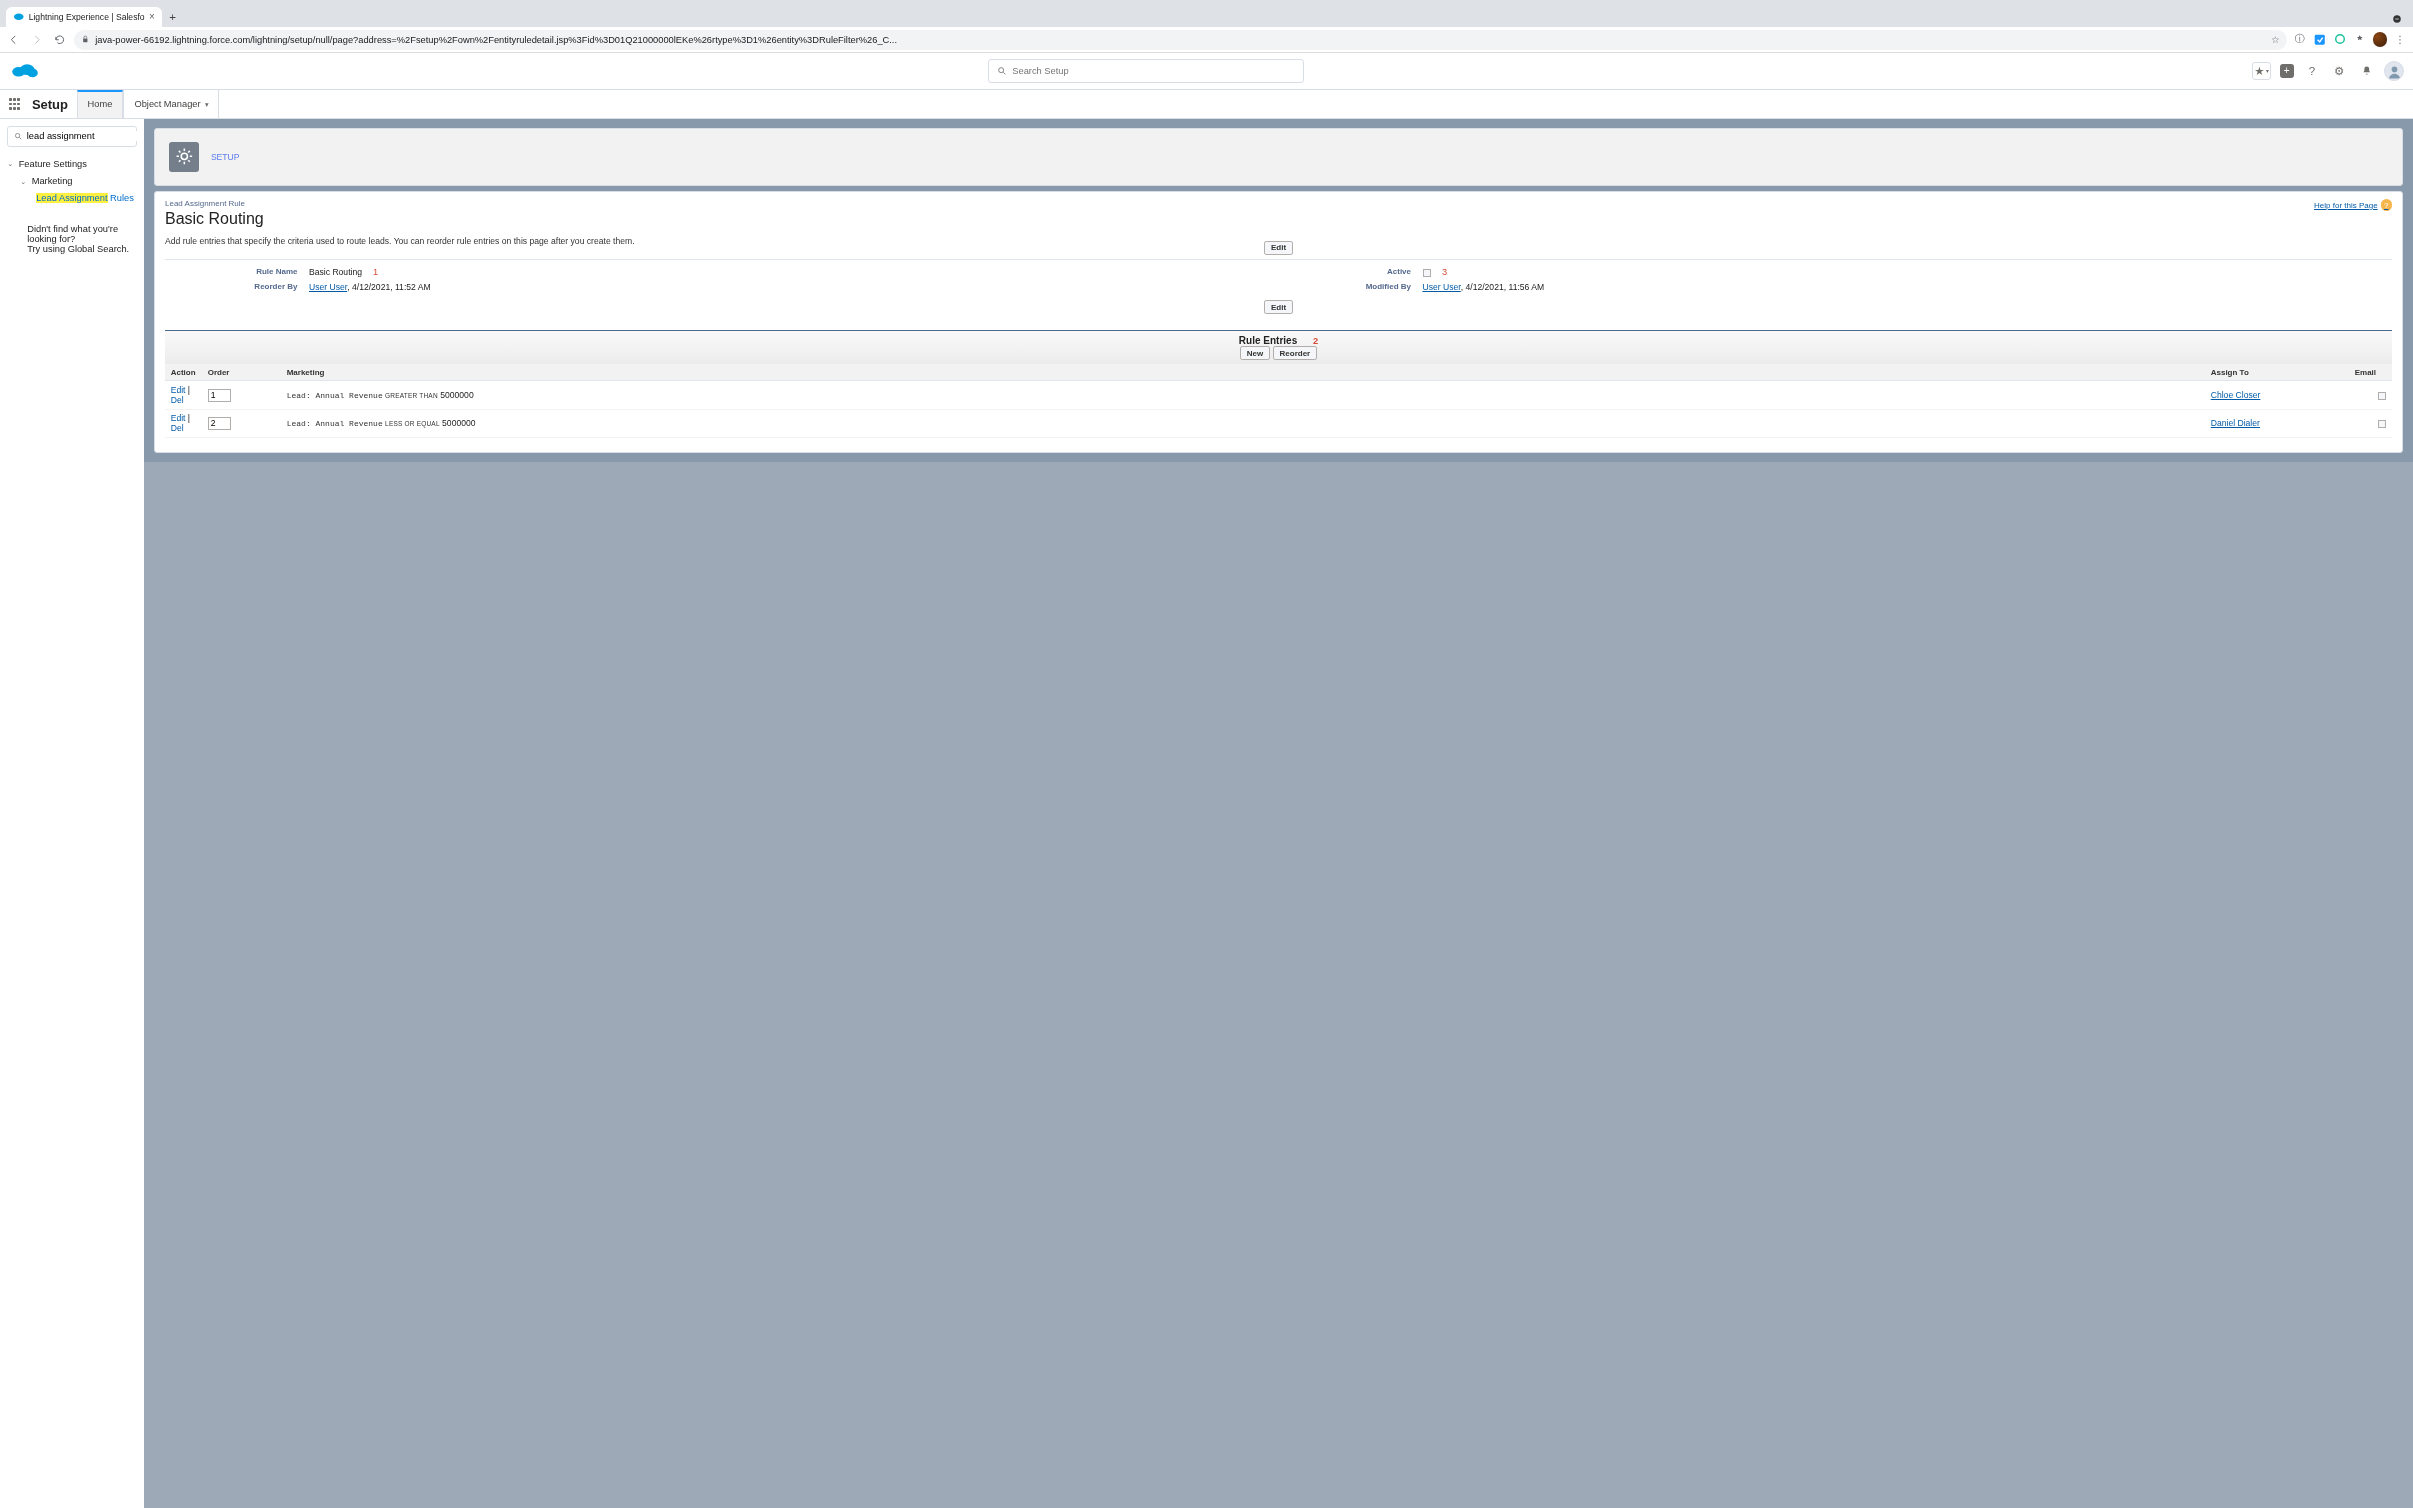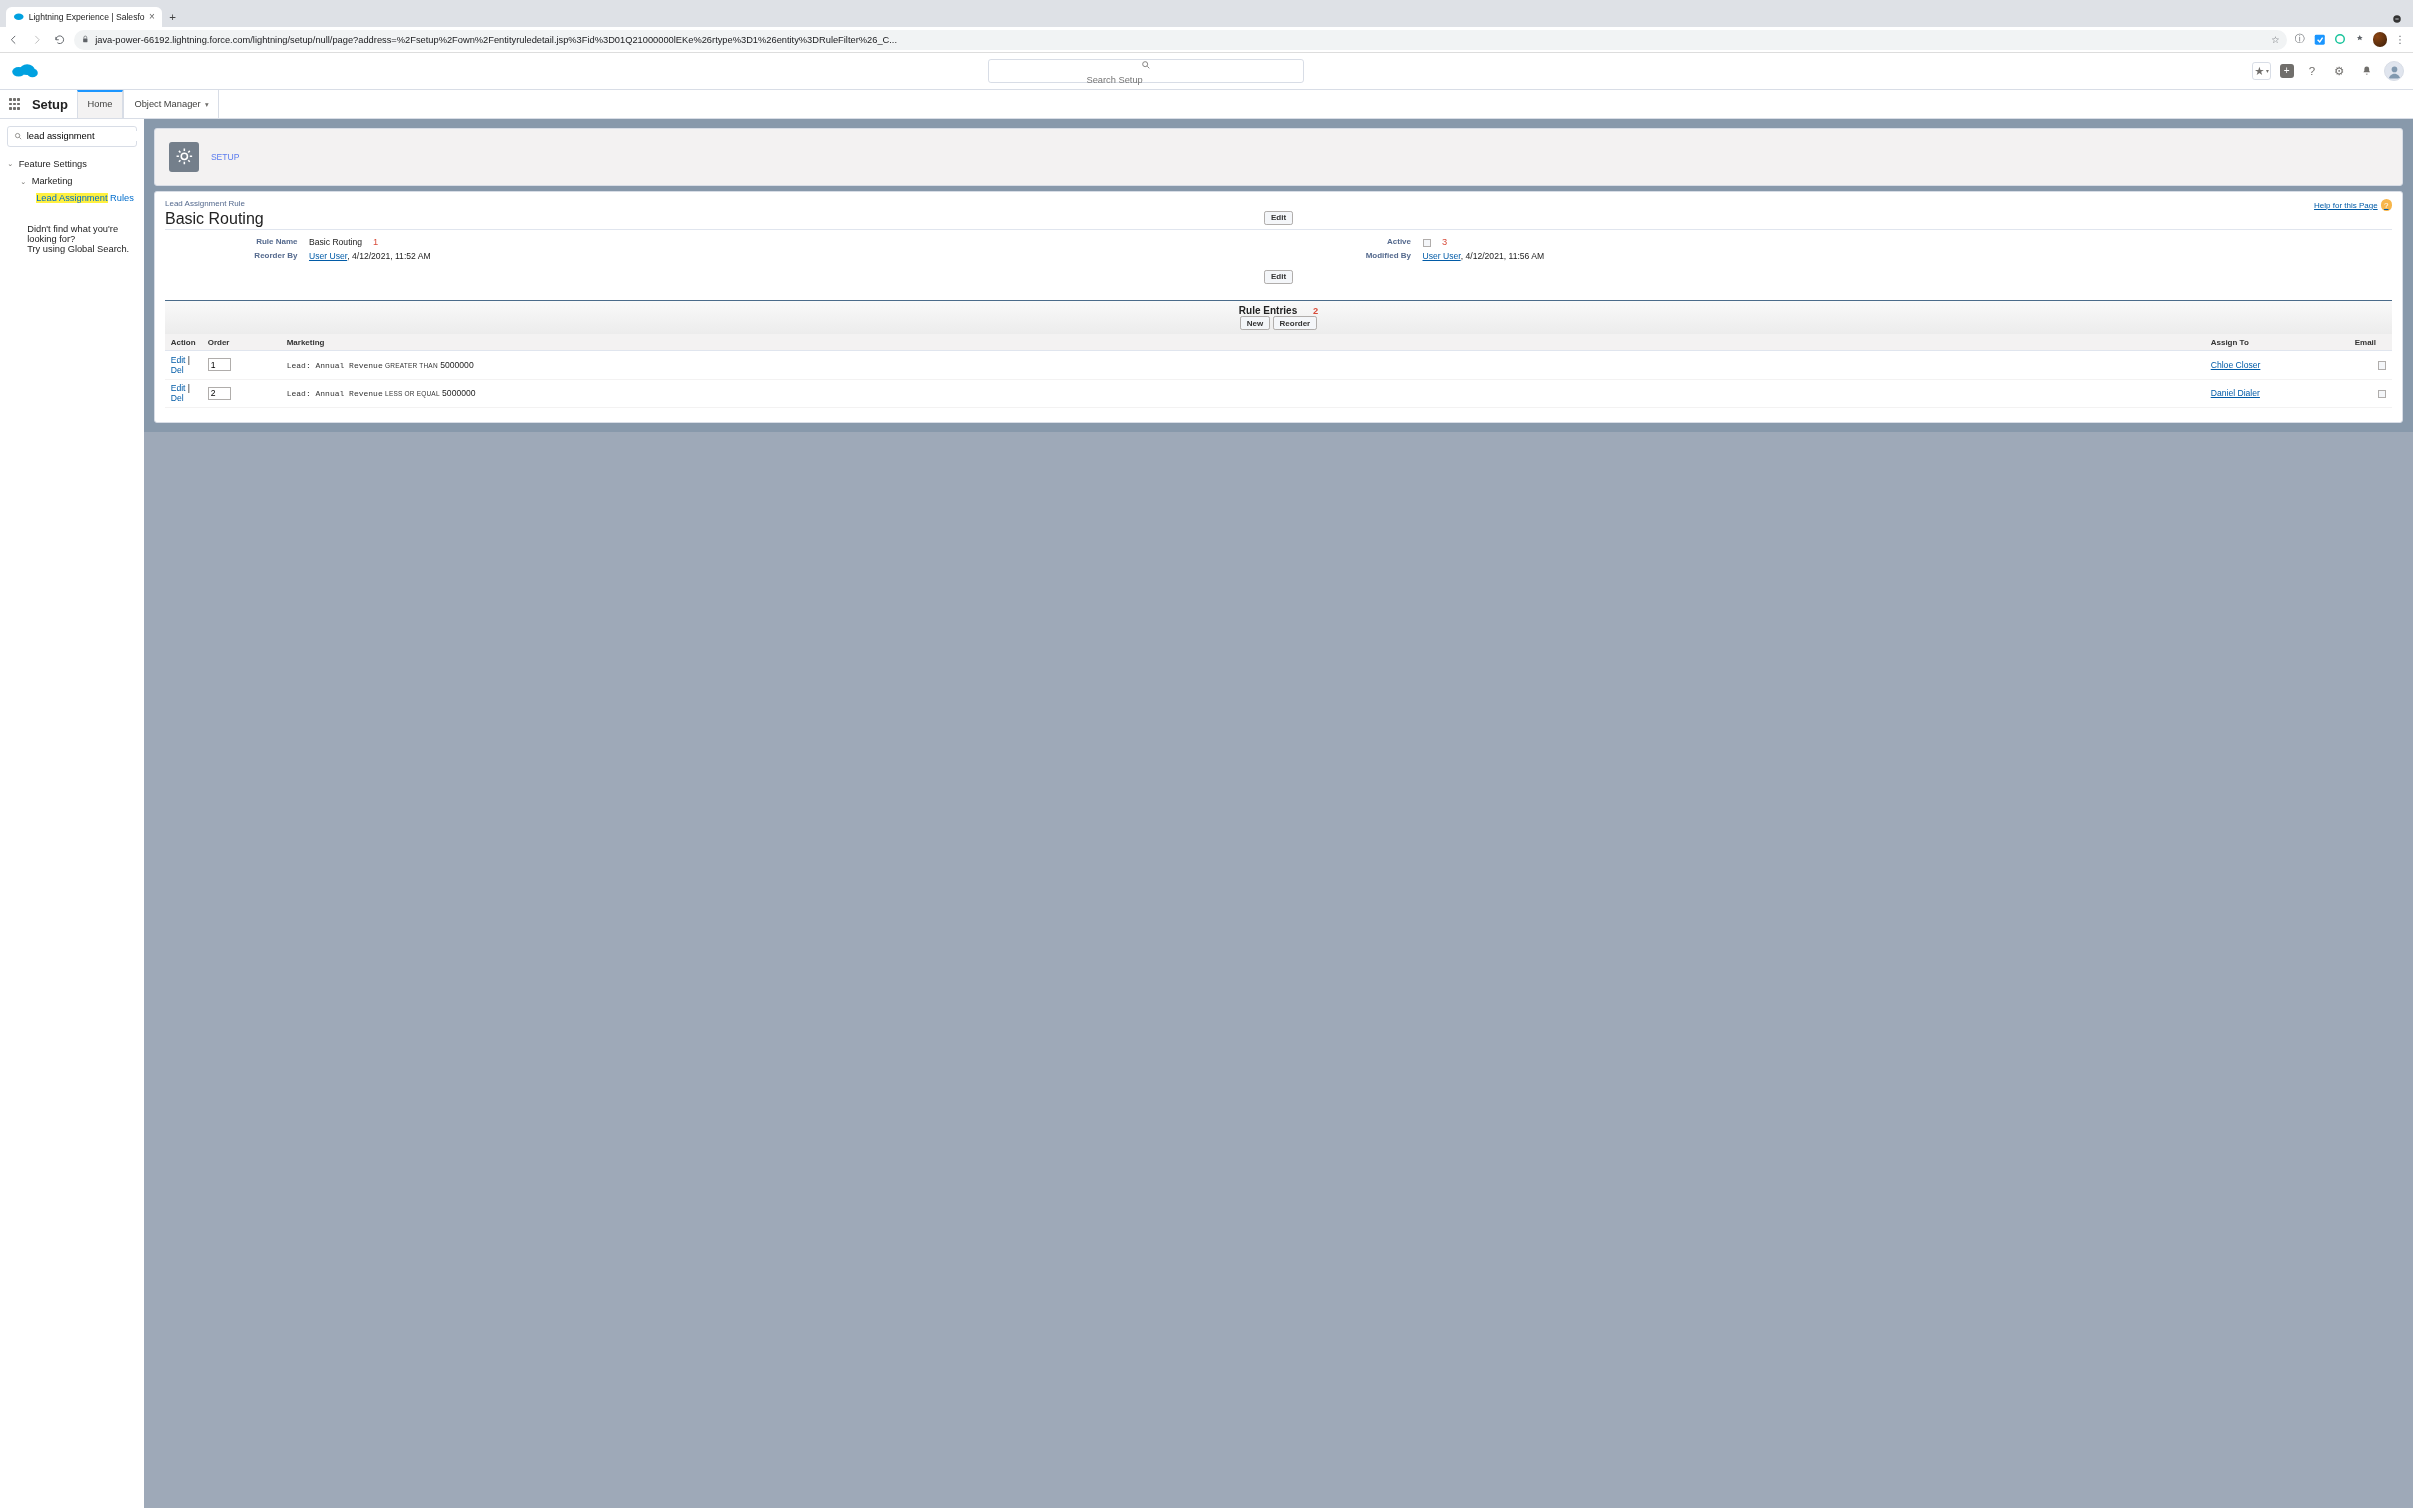--- a/index.html
+++ b/index.html
@@ -20,21 +20,21 @@
 .addr-url { flex: 1; background: #f1f3f4; border-radius: 10px; height: 20px; display:flex; align-items:center; padding: 0 7.2px; font-size: 9.3px; color: #202124; gap:5.7px; overflow:hidden; }
 .addr-url .lock { color:#5f6368; font-size:8.6px; }
 .addr-url .urltext { white-space: nowrap; overflow:hidden; text-overflow: ellipsis; }
 .addr-icons { display:flex; gap:5.7px; align-items:center; }
 .addr-icons .ic { width:14.4px; height:14.4px; display:flex; align-items:center; justify-content:center; font-size:10px; color:#5f6368; }
 .avatar-circle { width:14.4px; height:14.4px; border-radius:7.2px; background: radial-gradient(circle at 30% 30%, #8b4513, #3b1f0a); }
 
 
 .sf-header { background:#fff; height:37px; display:flex; align-items:center; padding: 0 8.6px; border-bottom: 0.7px solid #d8dde6; }
 .sf-logo { width:32px; height:21.5px; }
-.sf-search { margin: 0 auto; width: 316px; height:24.4px; border:0.7px solid #d8dde6; border-radius:2.9px; display:flex; align-items:center; padding:0 7.2px; gap:5.7px; color:#706e6b;flex-direction:column; }
+.sf-search { margin: 0 auto; width: 316px; height:24.4px; border:0.7px solid #d8dde6; border-radius:2.9px; display:flex; align-items:center; padding:0 7.2px; gap:5.7px; color:#706e6b; }
 .sf-search input { border:none; outline:none; flex:1; font-size:9.3px; color:#706e6b; background:transparent; }
 .sf-header-icons { display:flex; align-items:center; gap:8.6px; color:#706e6b; }
 .sf-header-icons .hicon { width:18.7px; height:18.7px; display:flex; align-items:center; justify-content:center; font-size:11.5px; }
 .sf-header-icons .star-ic { border:0.7px solid #d8dde6; border-radius:2.9px; padding:1.4px 1.4px; display:flex; align-items:center; }
 .sf-header-icons .plus-ic { background:#706e6b; color:#fff; border-radius:2.9px; width:14.4px; height:14.4px; font-size:10px; }
 .sf-avatar { width:20px; height:20px; border-radius:10px; border:1.4px solid #d8dde6; background:#e0e5ee; display:flex; align-items:center; justify-content:center; overflow:hidden; }
 
 
 .app-nav { background:#fff; height:29px; border-bottom:0.7px solid #d8dde6; display:flex; align-items:stretch; }
 .app-launcher { width:29px; display:flex; align-items:center; justify-content:center; }
@@ -283,20 +283,21 @@
         <div class="det-top">
           <div>
             <div class="det-eyebrow">Lead Assignment Rule</div>
             <div class="det-title">Basic Routing</div>
           </div>
           <a href="#" class="help-link">
             <span>Help for this Page</span>
             <span class="help-badge">?</span>
           </a>
         </div>
+        <div class="det-desc">Add rule entries that specify the criteria used to route leads. You can reorder rule entries on this page after you create them.</div>
 
         <div class="btn-row-center">
           <button class="sf-btn">Edit</button>
         </div>
 
         <div class="field-grid">
           <div class="field-label">Rule Name</div>
           <div class="field-value">
             <span>Basic Routing</span>
             <span class="annot">1</span>

